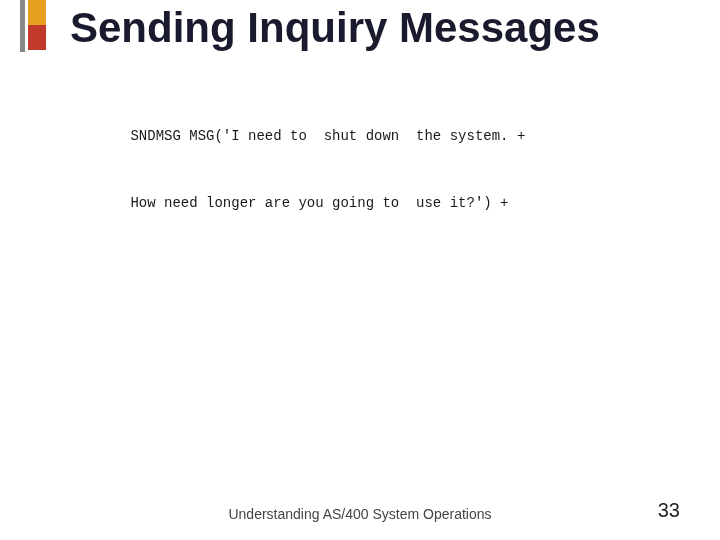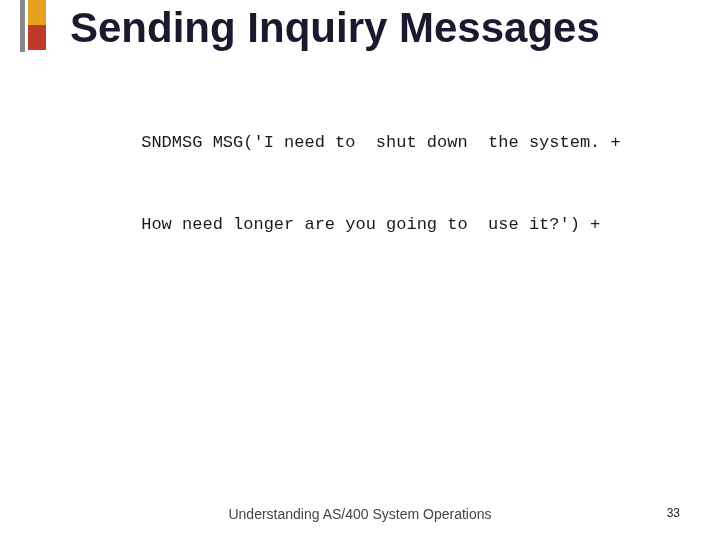--- a/index.html
+++ b/index.html
@@ -43,47 +43,47 @@
     .content {
       flex: 1;
       padding: 20px 60px 60px 80px;
       display: flex;
       flex-direction: column;
       justify-content: flex-start;
     }
 
     .code-block {
       font-family: 'Courier New', Courier, monospace;
-      font-size: 17px;
+      font-size: 14px;
       color: #1a1a1a;
       line-height: 1.6;
       margin-top: 20px;
       white-space: pre;
     }
 
     .footer {
       position: absolute;
       bottom: 18px;
       left: 0;
       right: 0;
       display: flex;
       justify-content: center;
-      align-items: flex-start;
+      align-items: flex-end;
     }
 
     .footer-text {
       font-size: 14px;
       color: #444444;
       font-family: Arial, sans-serif;
     }
 
     .footer-number {
       position: absolute;
       right: 40px;
-      font-size: 12px;
+      font-size: 20px;
       color: #222222;
       font-family: Arial, sans-serif;
       font-weight: normal;
     }
 
     .header-left {
       display: flex;
       flex-direction: row;
       align-items: stretch;
       margin-right: 14px;

